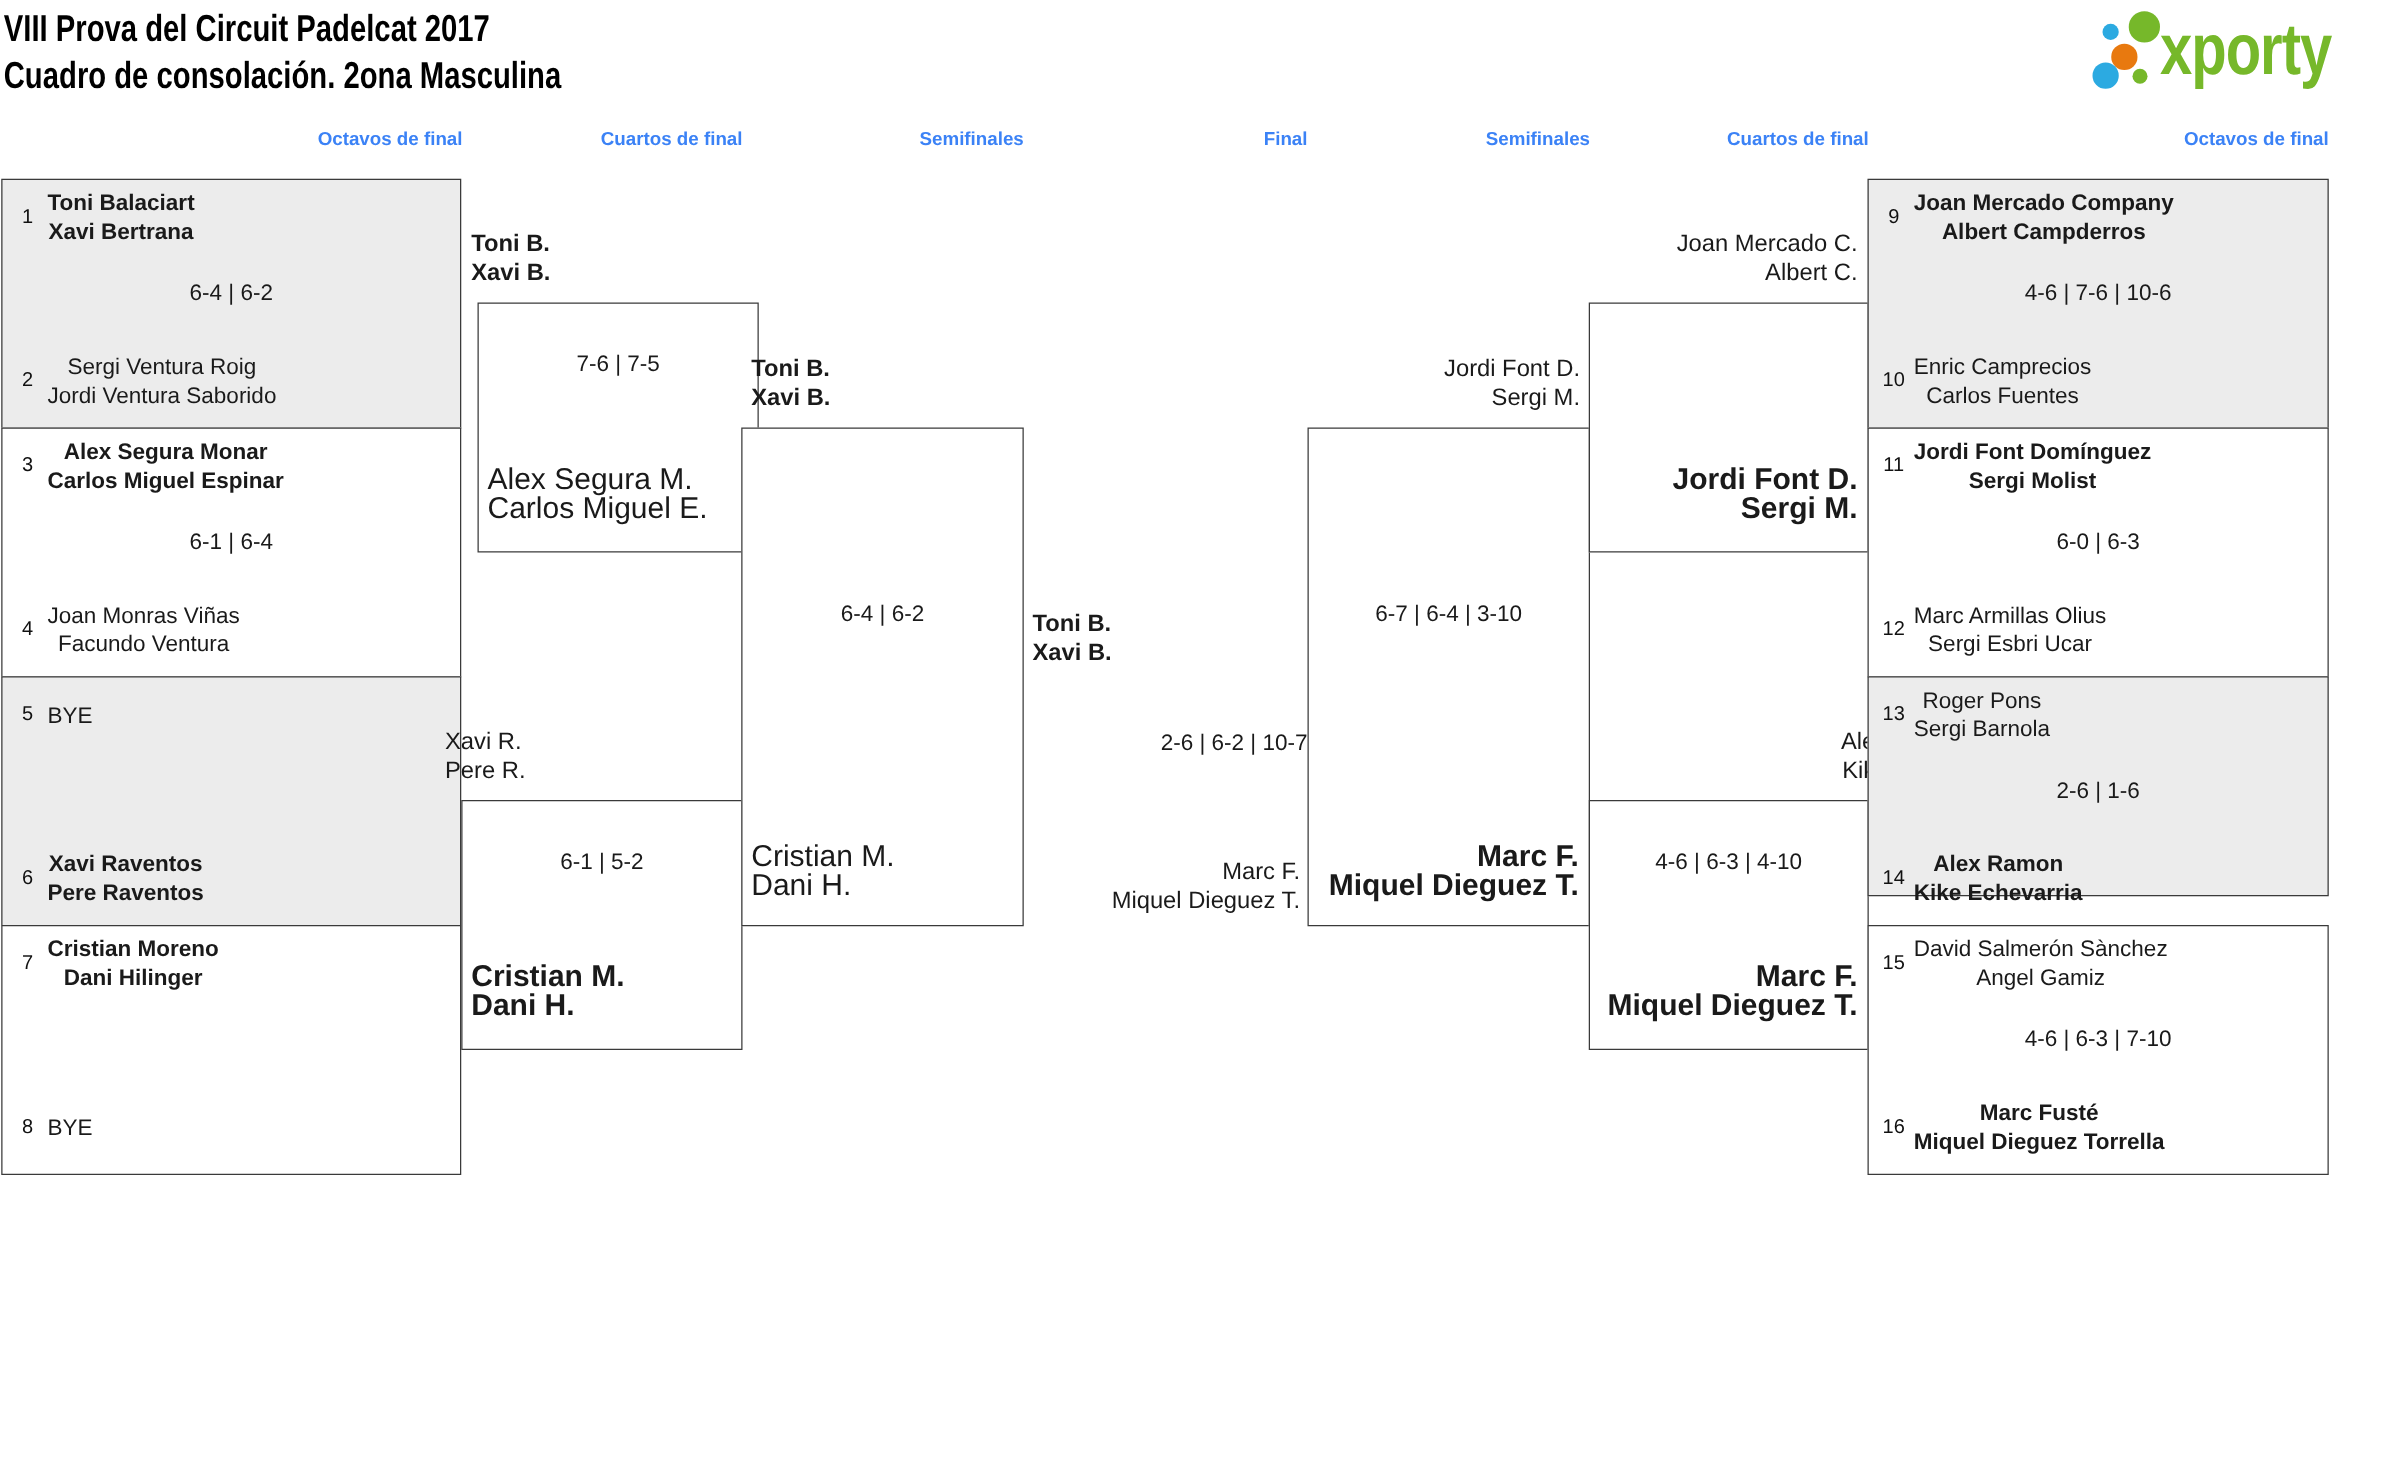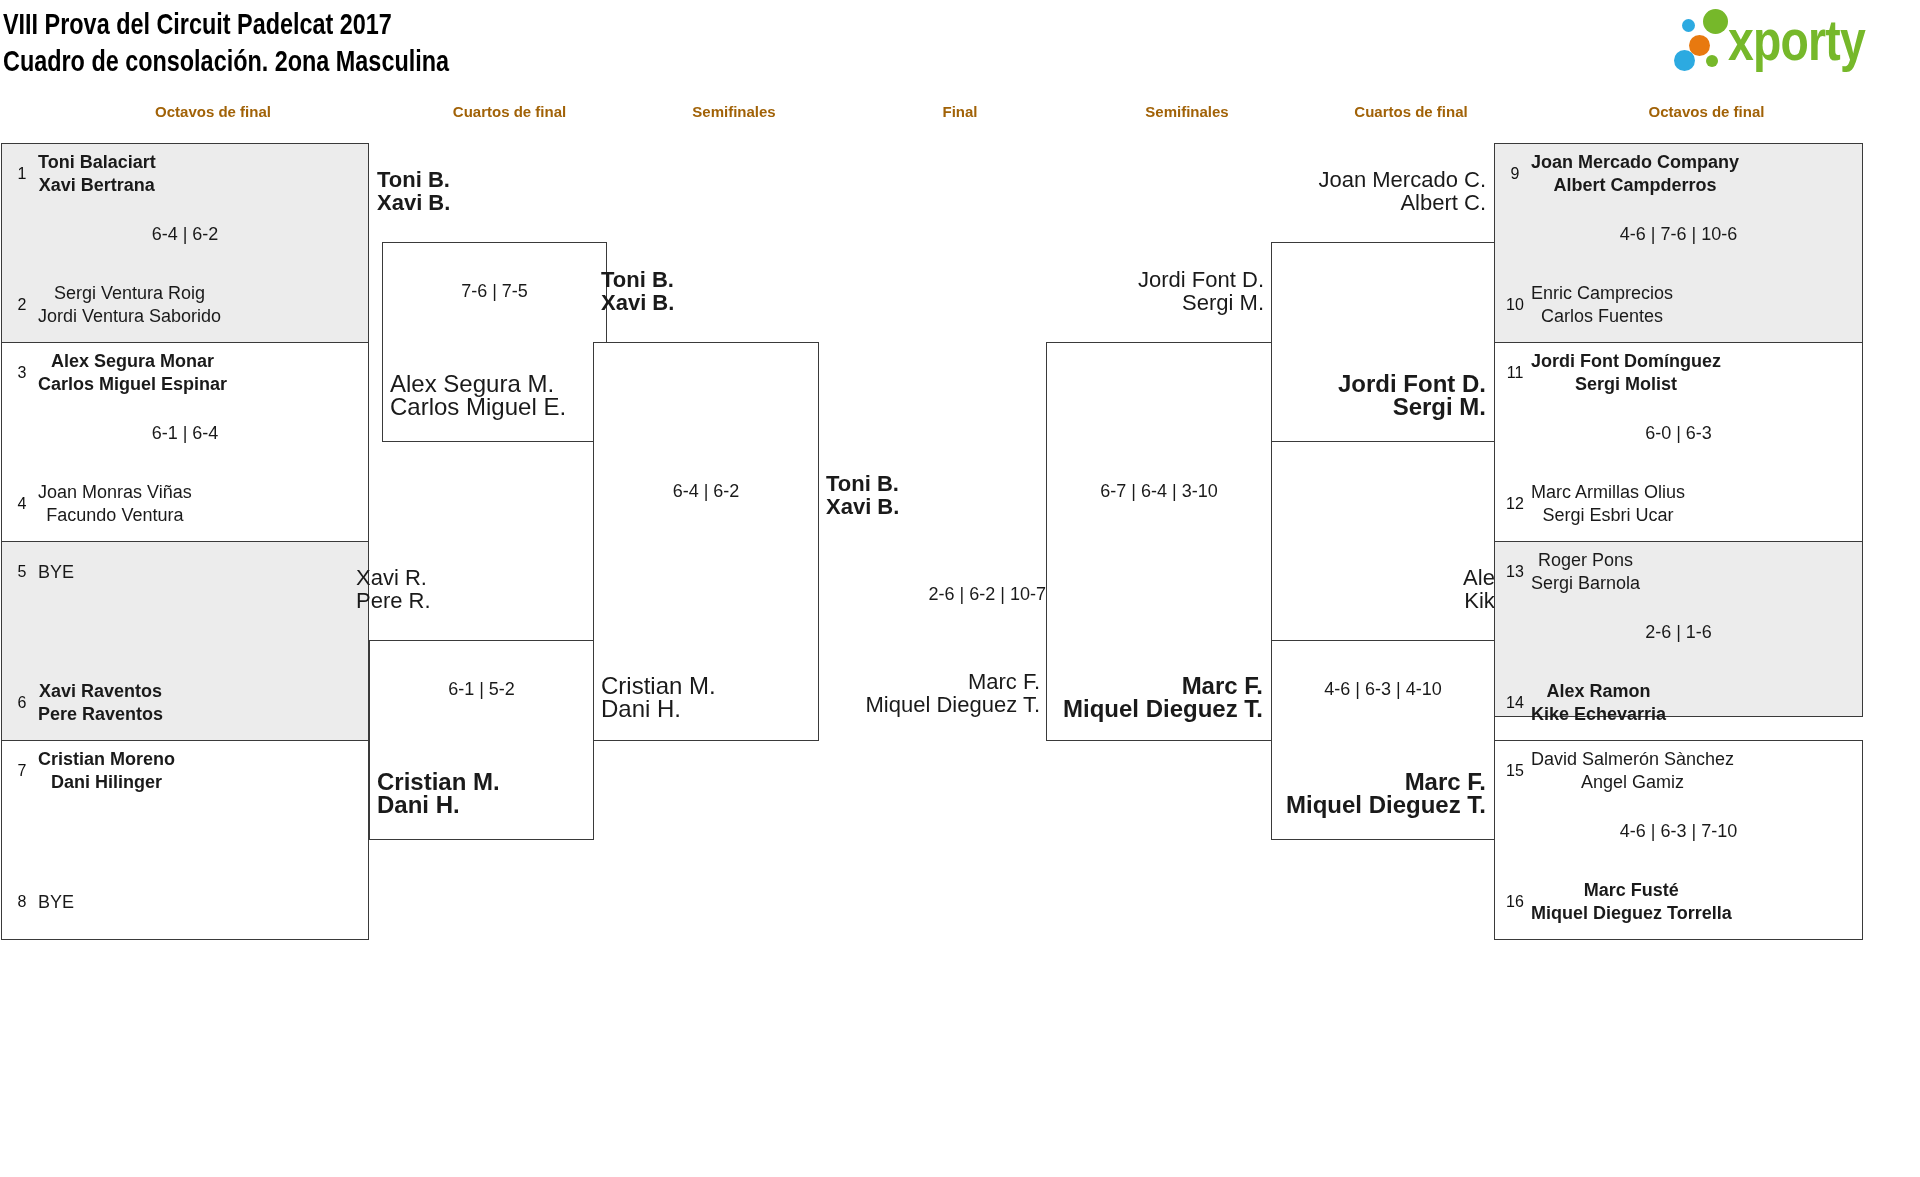--- a/index.html
+++ b/index.html
@@ -14,21 +14,21 @@
   .dot{position:absolute;border-radius:50%;}
   .d-blue-sm{left:22px;top:19px;width:13px;height:13px;background:#2caae1;}
   .d-green-lg{left:43px;top:9px;width:25px;height:25px;background:#76b82a;}
   .d-orange{left:29px;top:35px;width:21px;height:21px;background:#e8790f;}
   .d-blue-lg{left:14px;top:50px;width:21px;height:21px;background:#2caae1;}
   .d-green-sm{left:46px;top:55px;width:12px;height:12px;background:#76b82a;}
   .wordmark{position:absolute;left:68px;top:9px;font-size:58px;line-height:62px;font-weight:bold;
             color:#76b82a;letter-spacing:-1px;transform:scaleX(0.8);transform-origin:0 0;white-space:nowrap;}
 
   
-  .rh{position:absolute;top:103px;font-size:15px;font-weight:bold;text-align:center;color:#a16207;padding-left:28px;}
+  .rh{position:absolute;top:103px;font-size:15px;font-weight:bold;text-align:right;color:#3b82f6;}
 
   
   .box{position:absolute;border:1px solid #3a3a3a;box-sizing:border-box;background:#fff;}
   .box.shaded{background:#ececec;}
 
   .slot{position:absolute;left:8px;right:6px;height:44px;display:flex;align-items:center;}
   .slot.top{top:8px;}
   .slot.bottom{top:139px;}
   .seed{width:24px;min-width:24px;margin-right:4px;font-size:16px;text-align:center;color:#111;}
   .team{font-size:18px;line-height:23px;text-align:center;}
@@ -40,21 +40,21 @@
   .score.o{top:80px;}
   .score.qf{top:38px;}
   .score.sf{top:138px;}
 
   .inteam{position:absolute;font-size:24px;line-height:23px;}
   .inteam.qf{top:129px;}
   .inteam.sf{top:331px;}
   .inteam.lft{left:7px;}
   .inteam.rgt{right:8px;left:8px;text-align:right;}
 
-  .lbl{position:absolute;font-size:22px;line-height:23px;}
+  .lbl{position:absolute;font-size:19px;line-height:23px;margin-top:16px;}
   .lbl.rgt{text-align:right;}
 
   .fscore{position:absolute;left:818px;width:228px;top:584px;text-align:right;font-size:18px;white-space:nowrap;}
 </style>
 </head>
 <body>
 
 <div class="page">
 
   <div class="title">

